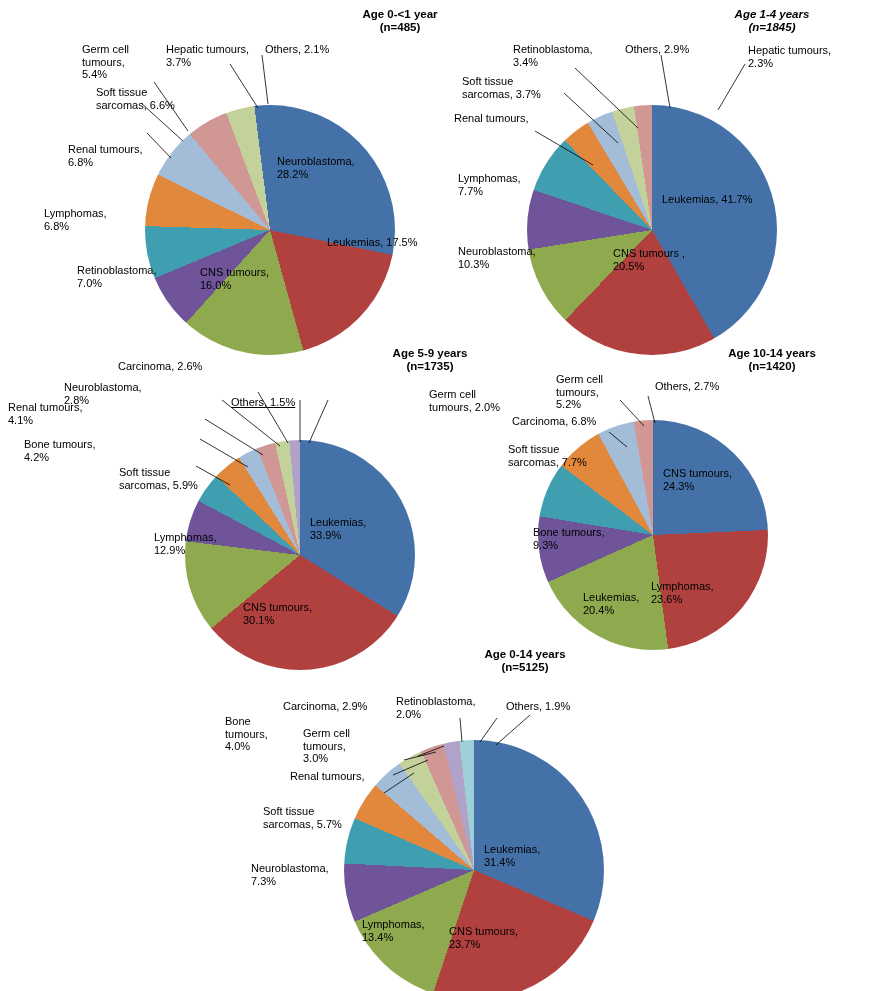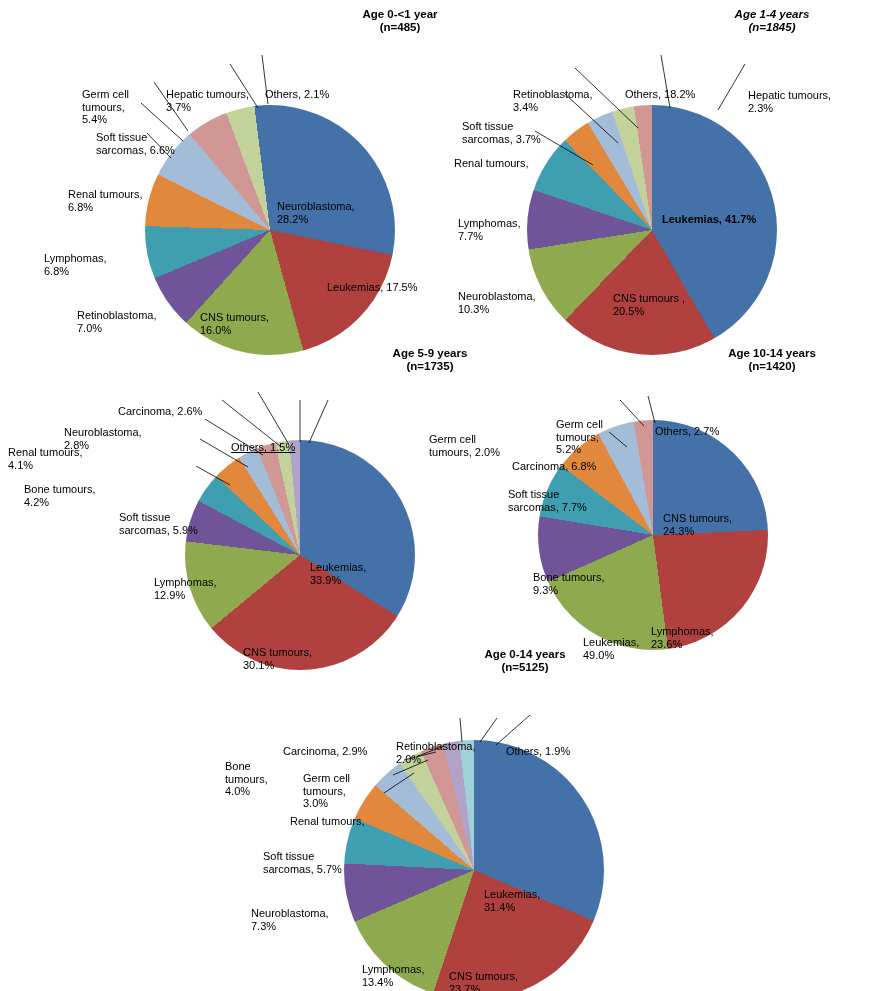--- a/index.html
+++ b/index.html
@@ -22,21 +22,20 @@
   }
   .pie{
     position:absolute;
     border-radius:50%;
   }
   .label{
     position:absolute;
     font-size:11px;
     line-height:12.5px;
     white-space:nowrap;
-    margin-top:45px;
   }
   .label.in{color:#000;}
   svg.leaders{position:absolute;left:0;top:0;overflow:visible;}
 </style>
 </head>
 <body>
 
 <div class="chart-block">
   <div class="chart-title" style="left:295px;top:8px;width:210px;">
     <div>Age 0-&lt;1 year</div>
@@ -128,21 +127,21 @@
   <svg class="leaders" width="893" height="991">
     <g stroke="#000" stroke-width="0.8" fill="none">
       <line x1="745" y1="64" x2="718" y2="110"></line>
       <line x1="661" y1="55" x2="670" y2="108"></line>
       <line x1="575" y1="68" x2="638" y2="128"></line>
       <line x1="564" y1="93" x2="618" y2="143"></line>
       <line x1="535" y1="131" x2="593" y2="165"></line>
     </g>
   </svg>
 
-  <div class="label in" style="left:662px;top:168px;font-weight:bold;">
+  <div class="label in" style="left:662px;top:193px;">
     <div>Leukemias, 41.7%</div>
   </div>
   <div class="label in" style="left:613px;top:247px;">
     <div>CNS tumours ,</div>
     <div>20.5%</div>
   </div>
   <div class="label" style="left:458px;top:245px;">
     <div>Neuroblastoma,</div>
     <div>10.3%</div>
   </div>
@@ -155,21 +154,21 @@
   </div>
   <div class="label" style="left:462px;top:75px;">
     <div>Soft tissue</div>
     <div>sarcomas, 3.7%</div>
   </div>
   <div class="label" style="left:513px;top:43px;">
     <div>Retinoblastoma,</div>
     <div>3.4%</div>
   </div>
   <div class="label" style="left:625px;top:43px;">
-    <div>Others, 18.2%</div>
+    <div>Others, 2.9%</div>
   </div>
   <div class="label" style="left:748px;top:44px;">
     <div>Hepatic tumours,</div>
     <div>2.3%</div>
   </div>
 </div>
 
 <div class="chart-block">
   <div class="chart-title" style="left:330px;top:347px;width:200px;">
     <div>Age 5-9 years</div>
@@ -269,21 +268,21 @@
   <div class="label in" style="left:663px;top:467px;">
     <div>CNS tumours,</div>
     <div>24.3%</div>
   </div>
   <div class="label in" style="left:651px;top:580px;">
     <div>Lymphomas,</div>
     <div>23.6%</div>
   </div>
   <div class="label in" style="left:583px;top:591px;">
     <div>Leukemias,</div>
-    <div>49.0%</div>
+    <div>20.4%</div>
   </div>
   <div class="label in" style="left:533px;top:526px;">
     <div>Bone tumours,</div>
     <div>9.3%</div>
   </div>
   <div class="label" style="left:508px;top:443px;">
     <div>Soft tissue</div>
     <div>sarcomas, 7.7%</div>
   </div>
   <div class="label" style="left:512px;top:415px;text-align:center;">

